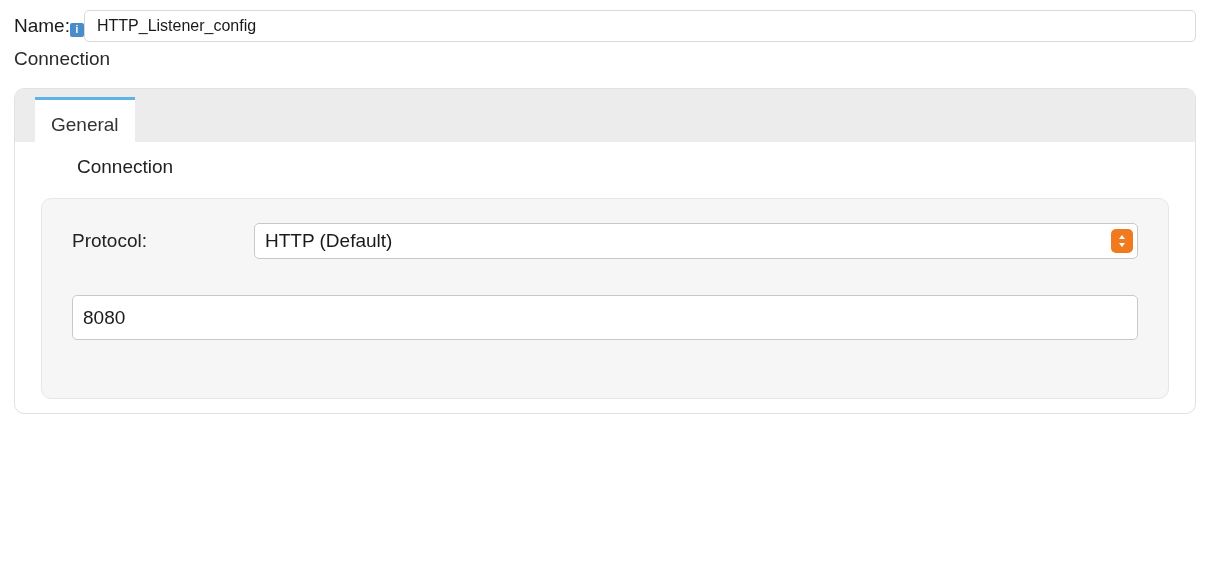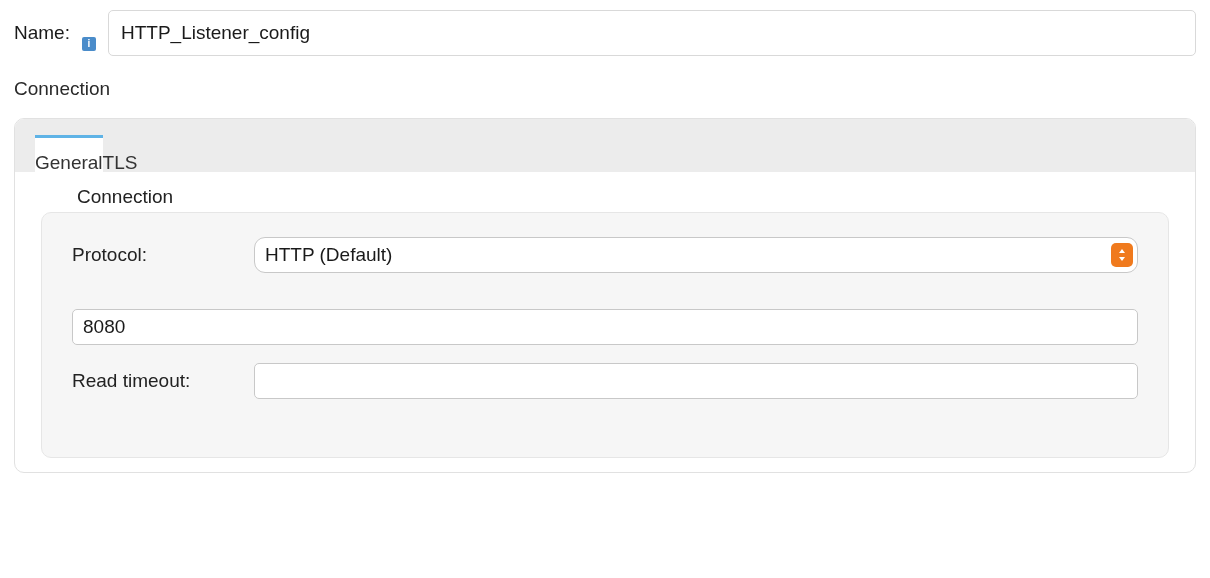--- a/index.html
+++ b/index.html
@@ -7,22 +7,22 @@
     body {
       font-family: -apple-system, BlinkMacSystemFont, "Segoe UI", Arial, sans-serif;
       font-size: 19px;
       color: #1a1a1a;
       background: #ffffff;
       padding: 10px 14px 0 14px;
     }
     .name-row {
       display: flex;
       align-items: center;
-      gap: 12px;
-      margin-bottom: 22px;
+      gap: 0;
+      margin-bottom: 6px;
     }
     .name-label {
       white-space: nowrap;
     }
     .info-icon {
       width: 14px;
       height: 14px;
       background: #4a8cca;
       color: #fff;
       font-size: 10px;
@@ -30,25 +30,25 @@
       border-radius: 2px;
       display: inline-flex;
       align-items: center;
       justify-content: center;
       line-height: 1;
       align-self: flex-end;
       margin-bottom: 5px;
     }
     .name-input {
       flex: 1;
-      height: 46px;
+      height: 32px;
       border: 1px solid #d9d9d9;
       border-radius: 5px;
       padding: 0 12px;
-      font-size: 19px;
+      font-size: 16px;
       font-family: inherit;
       background: #fff;
       color: #1a1a1a;
       outline: none;
     }
     .section-title {
       font-size: 19px;
       font-weight: 400;
       color: #2a2a2a;
       margin-bottom: 18px;
@@ -59,46 +59,46 @@
       background: #ffffff;
       overflow: hidden;
       padding: 0 0 14px 0;
     }
     .tabbar {
       display: flex;
       padding: 0 20px;
       background: #ececec;
     }
     .tab {
-      padding: 14px 0;
+      padding: 14px 16px;
       font-size: 19px;
       color: #333;
       cursor: pointer;
       position: relative;
-      top: 16px;
+      top: 8px;
       border-top: 3px solid transparent;
       background: transparent;
       user-select: none;
     }
     .tab.active {
       background: #ffffff;
       border-top: 3px solid #5fb3e6;
       font-weight: 500;
     }
     .fieldset {
       margin: 0 26px;
       padding-top: 2px;
     }
     .fieldset-title {
       font-size: 19px;
       padding: 12px 0 4px 36px;
       color: #222;
     }
     .fields-box {
-      margin-top: 0;
+      margin-top: 16px;
       border: 1px solid #e6e6e6;
       border-radius: 10px;
       background: #f6f6f6;
       padding: 24px 30px 58px 30px;
     }
     .field-row {
       display: flex;
       align-items: center;
       margin-bottom: 18px;
     }
@@ -108,39 +108,39 @@
       flex-shrink: 0;
       font-size: 19px;
       color: #222;
     }
     .field-control {
       flex: 1;
       position: relative;
     }
     .text-input {
       width: 100%;
-      height: 36px;
+      height: 45px;
       border: 1px solid #c8c8c8;
       border-radius: 5px;
       padding: 0 10px;
       font-size: 19px;
       font-family: inherit;
       background: #fff;
       color: #1a1a1a;
       outline: none;
     }
     .select-wrap {
       position: relative;
       width: 100%;
     }
     .select-input {
       width: 100%;
       height: 36px;
       border: 1px solid #c8c8c8;
-      border-radius: 11px;
+      border-radius: 5px;
       padding: 0 42px 0 10px;
       font-size: 19px;
       font-family: inherit;
       background: #fff;
       color: #1a1a1a;
       outline: none;
       text-align: left;
       display: flex;
       align-items: center;
     }
@@ -169,21 +169,20 @@
   <span class="name-label">Name:</span>
   <span class="info-icon">i</span>
   <input type="text" class="name-input" value="HTTP_Listener_config" style="">
 </div>
 
 <div class="section-title">Connection</div>
 
 <div class="connection-panel">
   <div class="tabbar">
     <div class="tab active">General</div>
-    <div class="tab">TLS</div>
   </div>
 
   <div class="fieldset">
     <div class="fieldset-title">Connection</div>
     <div class="fields-box">
 
       <div class="field-row">
         <div class="field-label">Protocol:</div>
         <div class="field-control">
           <div class="select-wrap">
@@ -202,22 +201,16 @@
 
       <div class="field-row">
       </div>
 
       <div class="field-row">
         <div class="field-control">
           <input type="text" class="text-input" value="8080" style="">
         </div>
       </div>
 
-      <div class="field-row">
-        <div class="field-label">Read timeout:</div>
-        <div class="field-control">
-          <input type="text" class="text-input" value="" style="">
-        </div>
-      </div>
 
     </div>
   </div>
 </div>
 
 </body></html>

